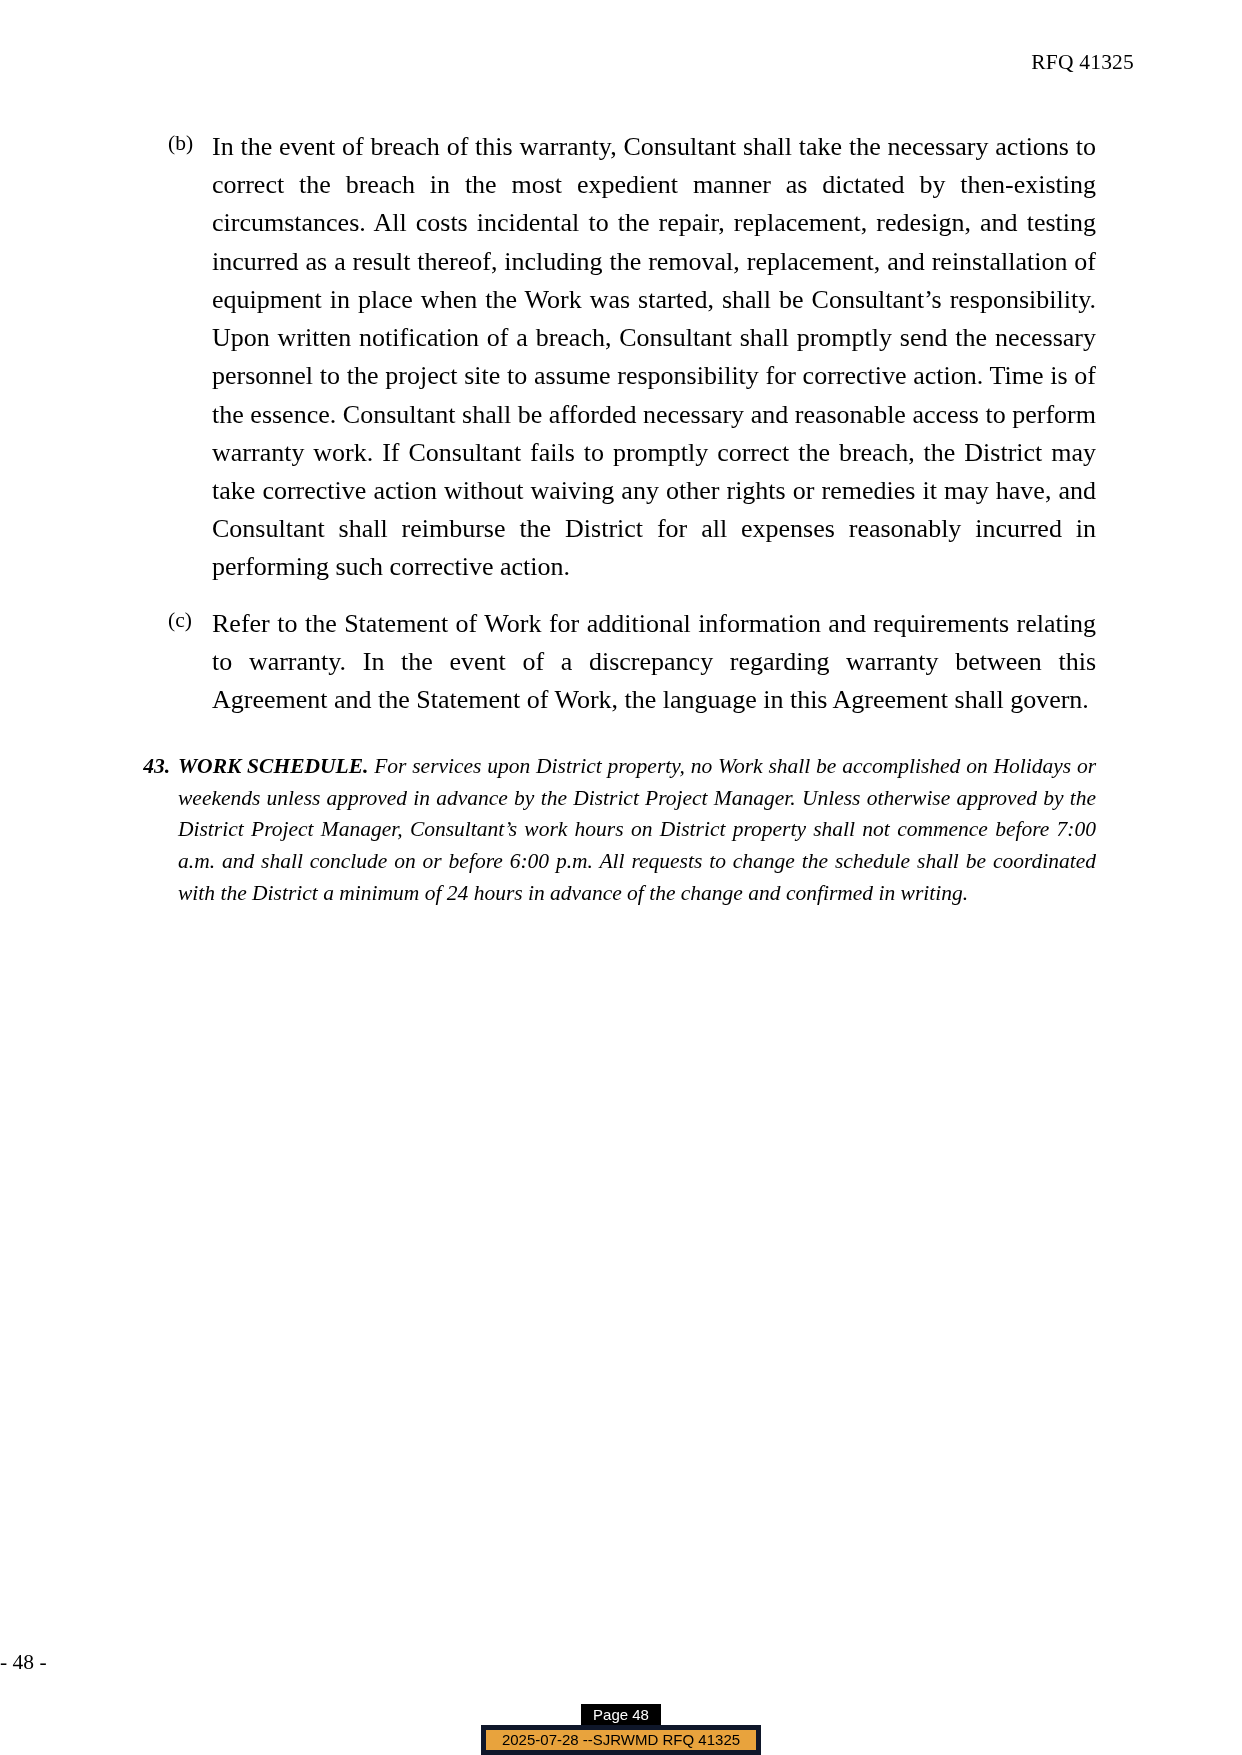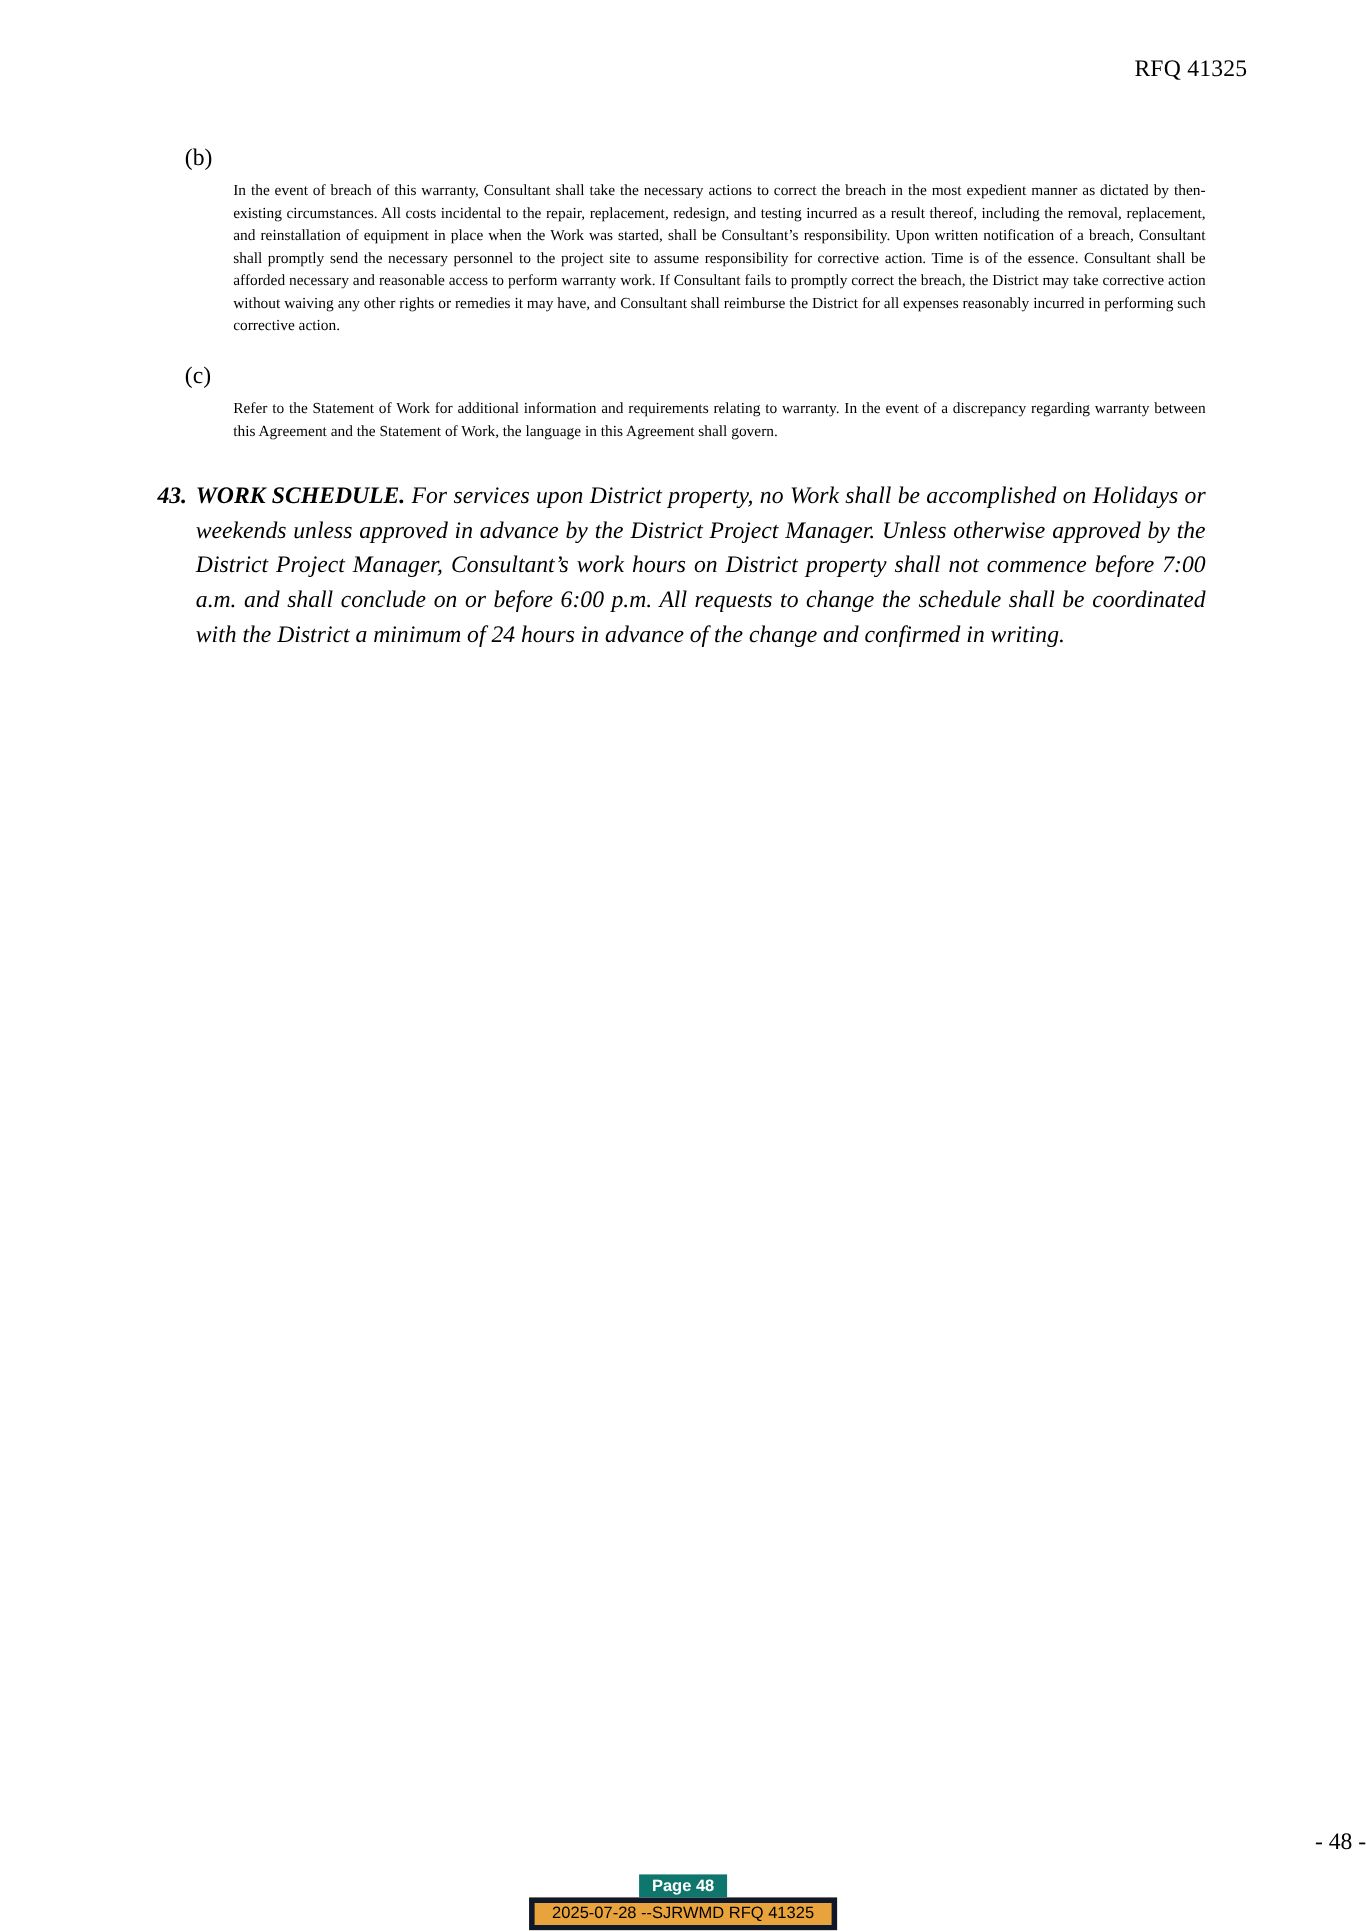--- a/index.html
+++ b/index.html
@@ -40,25 +40,24 @@
     margin-bottom: 18px;
   }
   .list-marker {
     width: 44px;
     flex: 0 0 44px;
     font-size: 21.5px;
     line-height: 1.47;
   }
   .list-body {
     flex: 1 1 auto;
-    font-size: 14px;
+    font-size: 26px;
     line-height: 1.47;
     text-align: justify;
     text-justify: inter-word;
-    margin-top: 36px;
   }
   .numbered-section {
     display: flex;
     align-items: flex-start;
     margin-top: 32px;
     margin-left: -36px;
     width: 964px;
     font-style: italic;
   }
   .section-number {
@@ -82,43 +81,42 @@
   }
   .blank-note {
     margin-top: 90px;
     text-align: center;
     font-style: italic;
     font-size: 21.5px;
     padding-right: 110px;
   }
   .page-number {
     position: absolute;
-    bottom: 68px;
+    bottom: 80px;
     left: 0;
     width: 1242px;
-    text-align: right;
+    text-align: left;
     font-size: 21.5px;
   }
   .stamp {
     position: absolute;
     bottom: 0px;
     left: 50%;
     transform: translateX(-50%);
     text-align: center;
     width: 400px;
   }
   .stamp-top {
     display: inline-block;
-    background: #0f766e;
+    background: #000000;
     color: #ffffff;
     font-family: "Liberation Sans", sans-serif;
     font-size: 15px;
     line-height: 19px;
     padding: 1px 12px;
-    font-weight: bold;
   }
   .stamp-bottom {
     display: block;
     background: #e8a33d;
     color: #000000;
     font-family: "Liberation Sans", sans-serif;
     font-size: 15px;
     line-height: 20px;
     width: 280px;
     margin: 0 auto;

